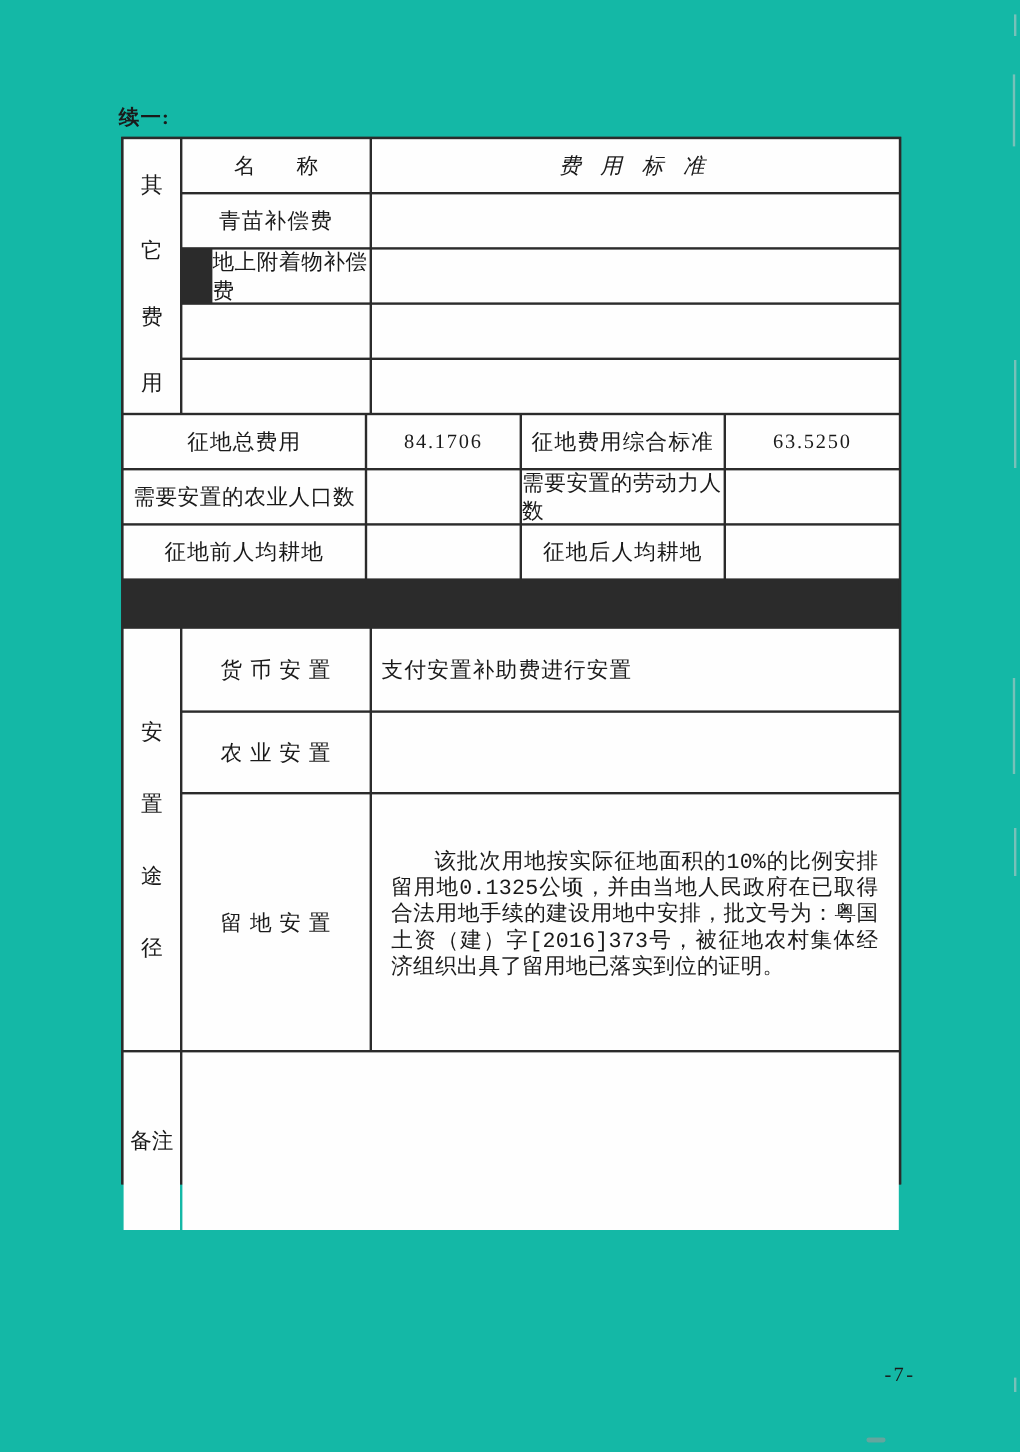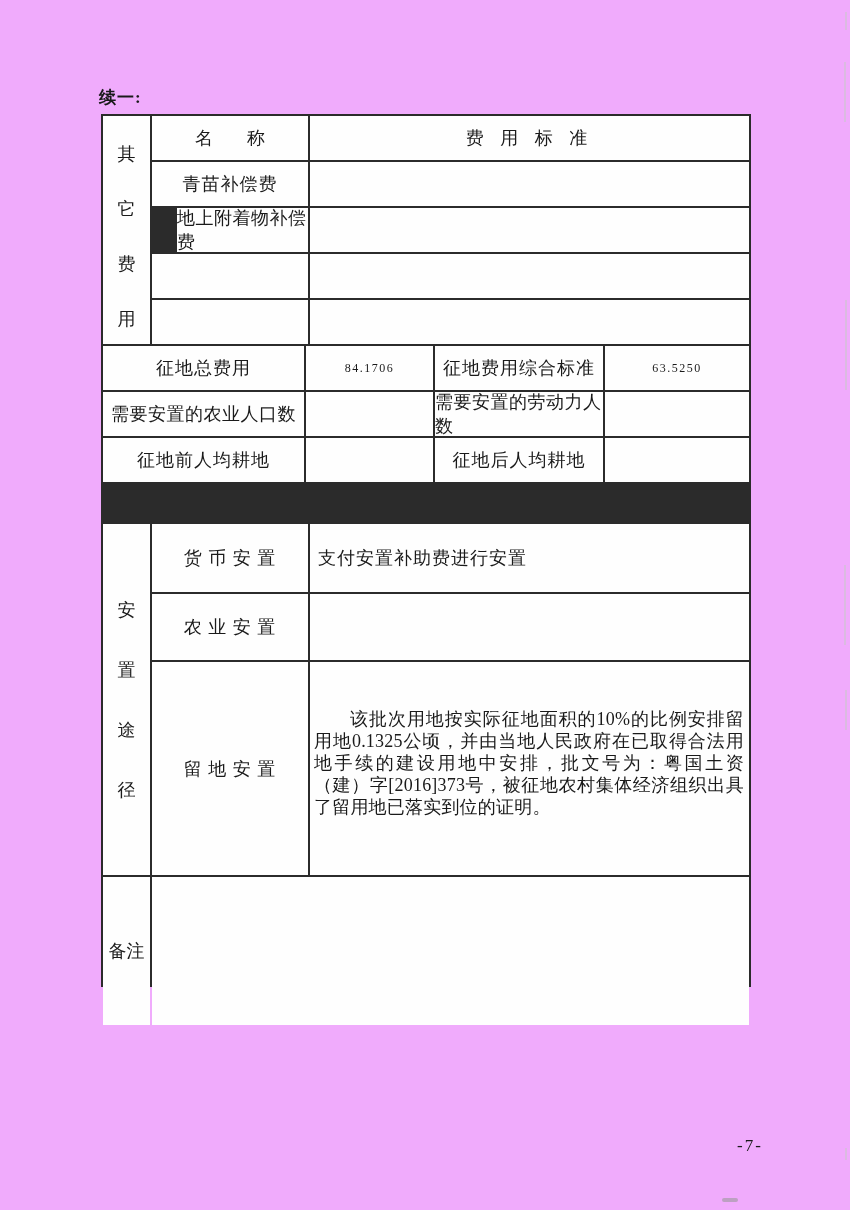--- a/index.html
+++ b/index.html
@@ -4,21 +4,21 @@
 <style>
   html,body{margin:0;padding:0;}
   body{
     width:850px;height:1210px;
     background:#ffffff;
     font-family:"Liberation Serif","DejaVu Serif",serif;
     color:#1a1a1a;
   }
   .page{
     position:relative;width:850px;height:1210px;
-    background:#f0abfc;overflow:hidden;
+    background:#14b8a6;overflow:hidden;
   }
   .cont-label{
     position:absolute;left:99px;top:86px;
     font-size:17px;font-weight:bold;letter-spacing:1px;
   }
   
   .doc-table{
     position:absolute;left:101px;top:114px;
     width:650px;height:873px;box-sizing:border-box;
     background:#2b2b2b;border:2px solid #2b2b2b;
@@ -36,29 +36,29 @@
   }
   .cell.left{justify-content:flex-start;padding-left:8px;}
   .vlabel{
     background:#fefefe;
     display:flex;flex-direction:column;align-items:center;justify-content:center;
     font-size:18px;line-height:18px;
   }
   .vlabel.g1{grid-row:1 / span 5;gap:37px;padding-top:12px;}
   .vlabel.g3{grid-row:1 / span 3;gap:42px;}
   .wide-label{letter-spacing:8px;text-indent:8px;}
-  .num{font-size:12px;letter-spacing:1.5px;}
+  .num{font-size:17px;letter-spacing:1.5px;}
   .para-cell{
     background:#fefefe;
     display:flex;flex-direction:column;justify-content:center;
     padding:6px 5px 18px 4px;box-sizing:border-box;
   }
   .para{
     font-size:18px;line-height:22px;letter-spacing:0.2px;
-    text-indent:2em;text-align:justify;margin:0;
+    text-indent:2em;text-align:justify;margin:12px;font-family:Liberation Mono, monospace;
   }
   .page-num{
     position:absolute;left:737px;top:1136px;
     font-size:17px;letter-spacing:2px;
   }
   
   .artifact{position:absolute;background:#c9c9c9;opacity:0.55;}
   .a1{left:845px;top:12px;width:2px;height:18px;}
   .a2{left:844px;top:62px;width:2px;height:60px;}
   .a3{left:845px;top:300px;width:2px;height:90px;}
@@ -77,21 +77,21 @@
   <div class="doc-table">
 
     <div class="section sec-other">
       <div class="vlabel g1">
         <span>其</span>
         <span>它</span>
         <span>费</span>
         <span>用</span>
       </div>
       <div class="cell wide-label">名　称</div>
-      <div class="cell" style="letter-spacing:6px;">费 用 标 准</div>
+      <div class="cell" style="letter-spacing:6px;font-style:italic;">费 用 标 准</div>
 
       <div class="cell">青苗补偿费</div>
       <div class="cell left"></div>
 
       <div class="cell" style="letter-spacing:0.5px;margin-left:25px;">地上附着物补偿费</div>
       <div class="cell left"></div>
 
       <div class="cell"></div>
       <div class="cell left"></div>
 

